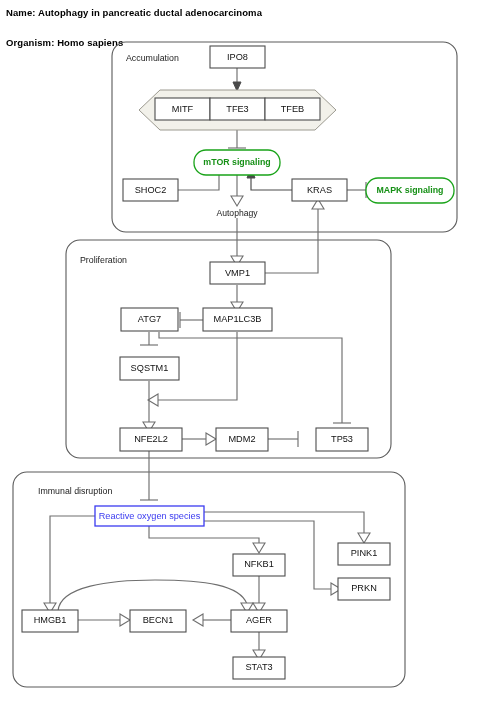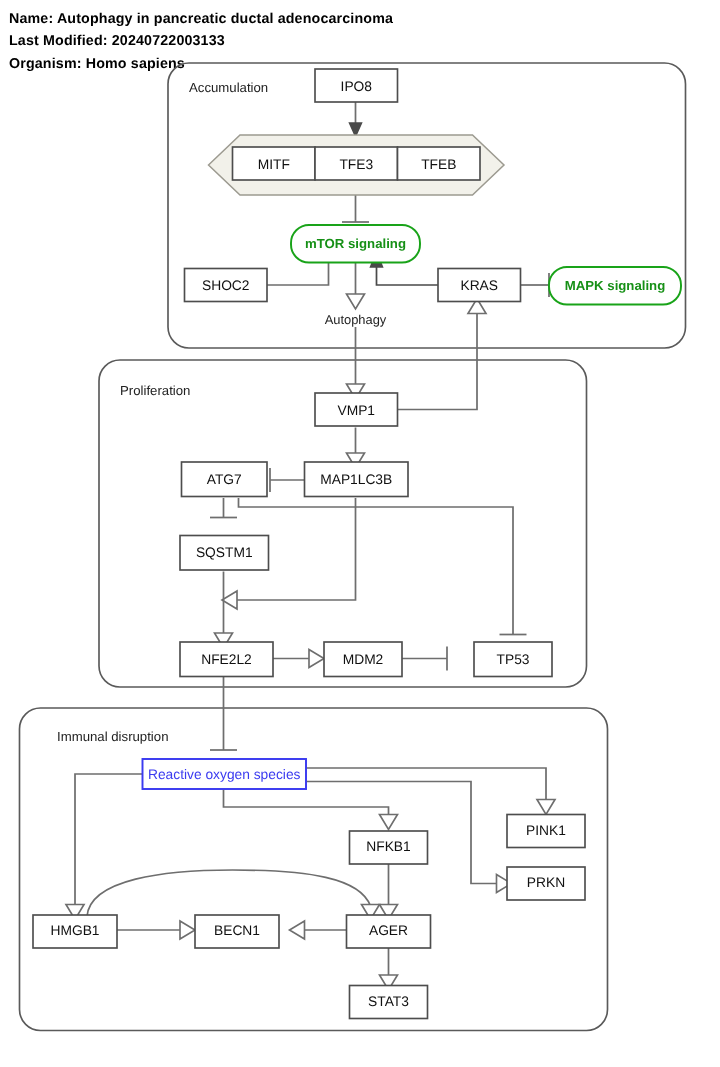--- a/index.html
+++ b/index.html
@@ -24,21 +24,20 @@
   .hd{fill:#ffffff;stroke:#6e6e6e;stroke-width:1.1;}
   .sld{fill:#4a4a4a;stroke:#4a4a4a;stroke-width:1;}
   .txt{font-size:8.6px;fill:#222;text-anchor:middle;}
 </style>
 </head>
 <body>
 
 <div id="root">
 
   <div class="hdr" id="h1">Name: Autophagy in pancreatic ductal adenocarcinoma</div>
-  <div class="hdr" id="h2">Last Modified: 20240722003133</div>
   <div class="hdr" id="h3">Organism: Homo sapiens</div>
 
   <svg width="480" height="711" viewBox="0 0 480 711">
 
     <rect class="cmp" x="112" y="42" width="345" height="190" rx="14" ry="14"></rect>
     <rect class="cmp" x="66" y="240" width="325" height="218" rx="14" ry="14"></rect>
     <rect class="cmp" x="13" y="472" width="392" height="215" rx="14" ry="14"></rect>
 
     <text class="cmplbl" x="126" y="61">Accumulation</text>
     <text class="cmplbl" x="80" y="263">Proliferation</text>

